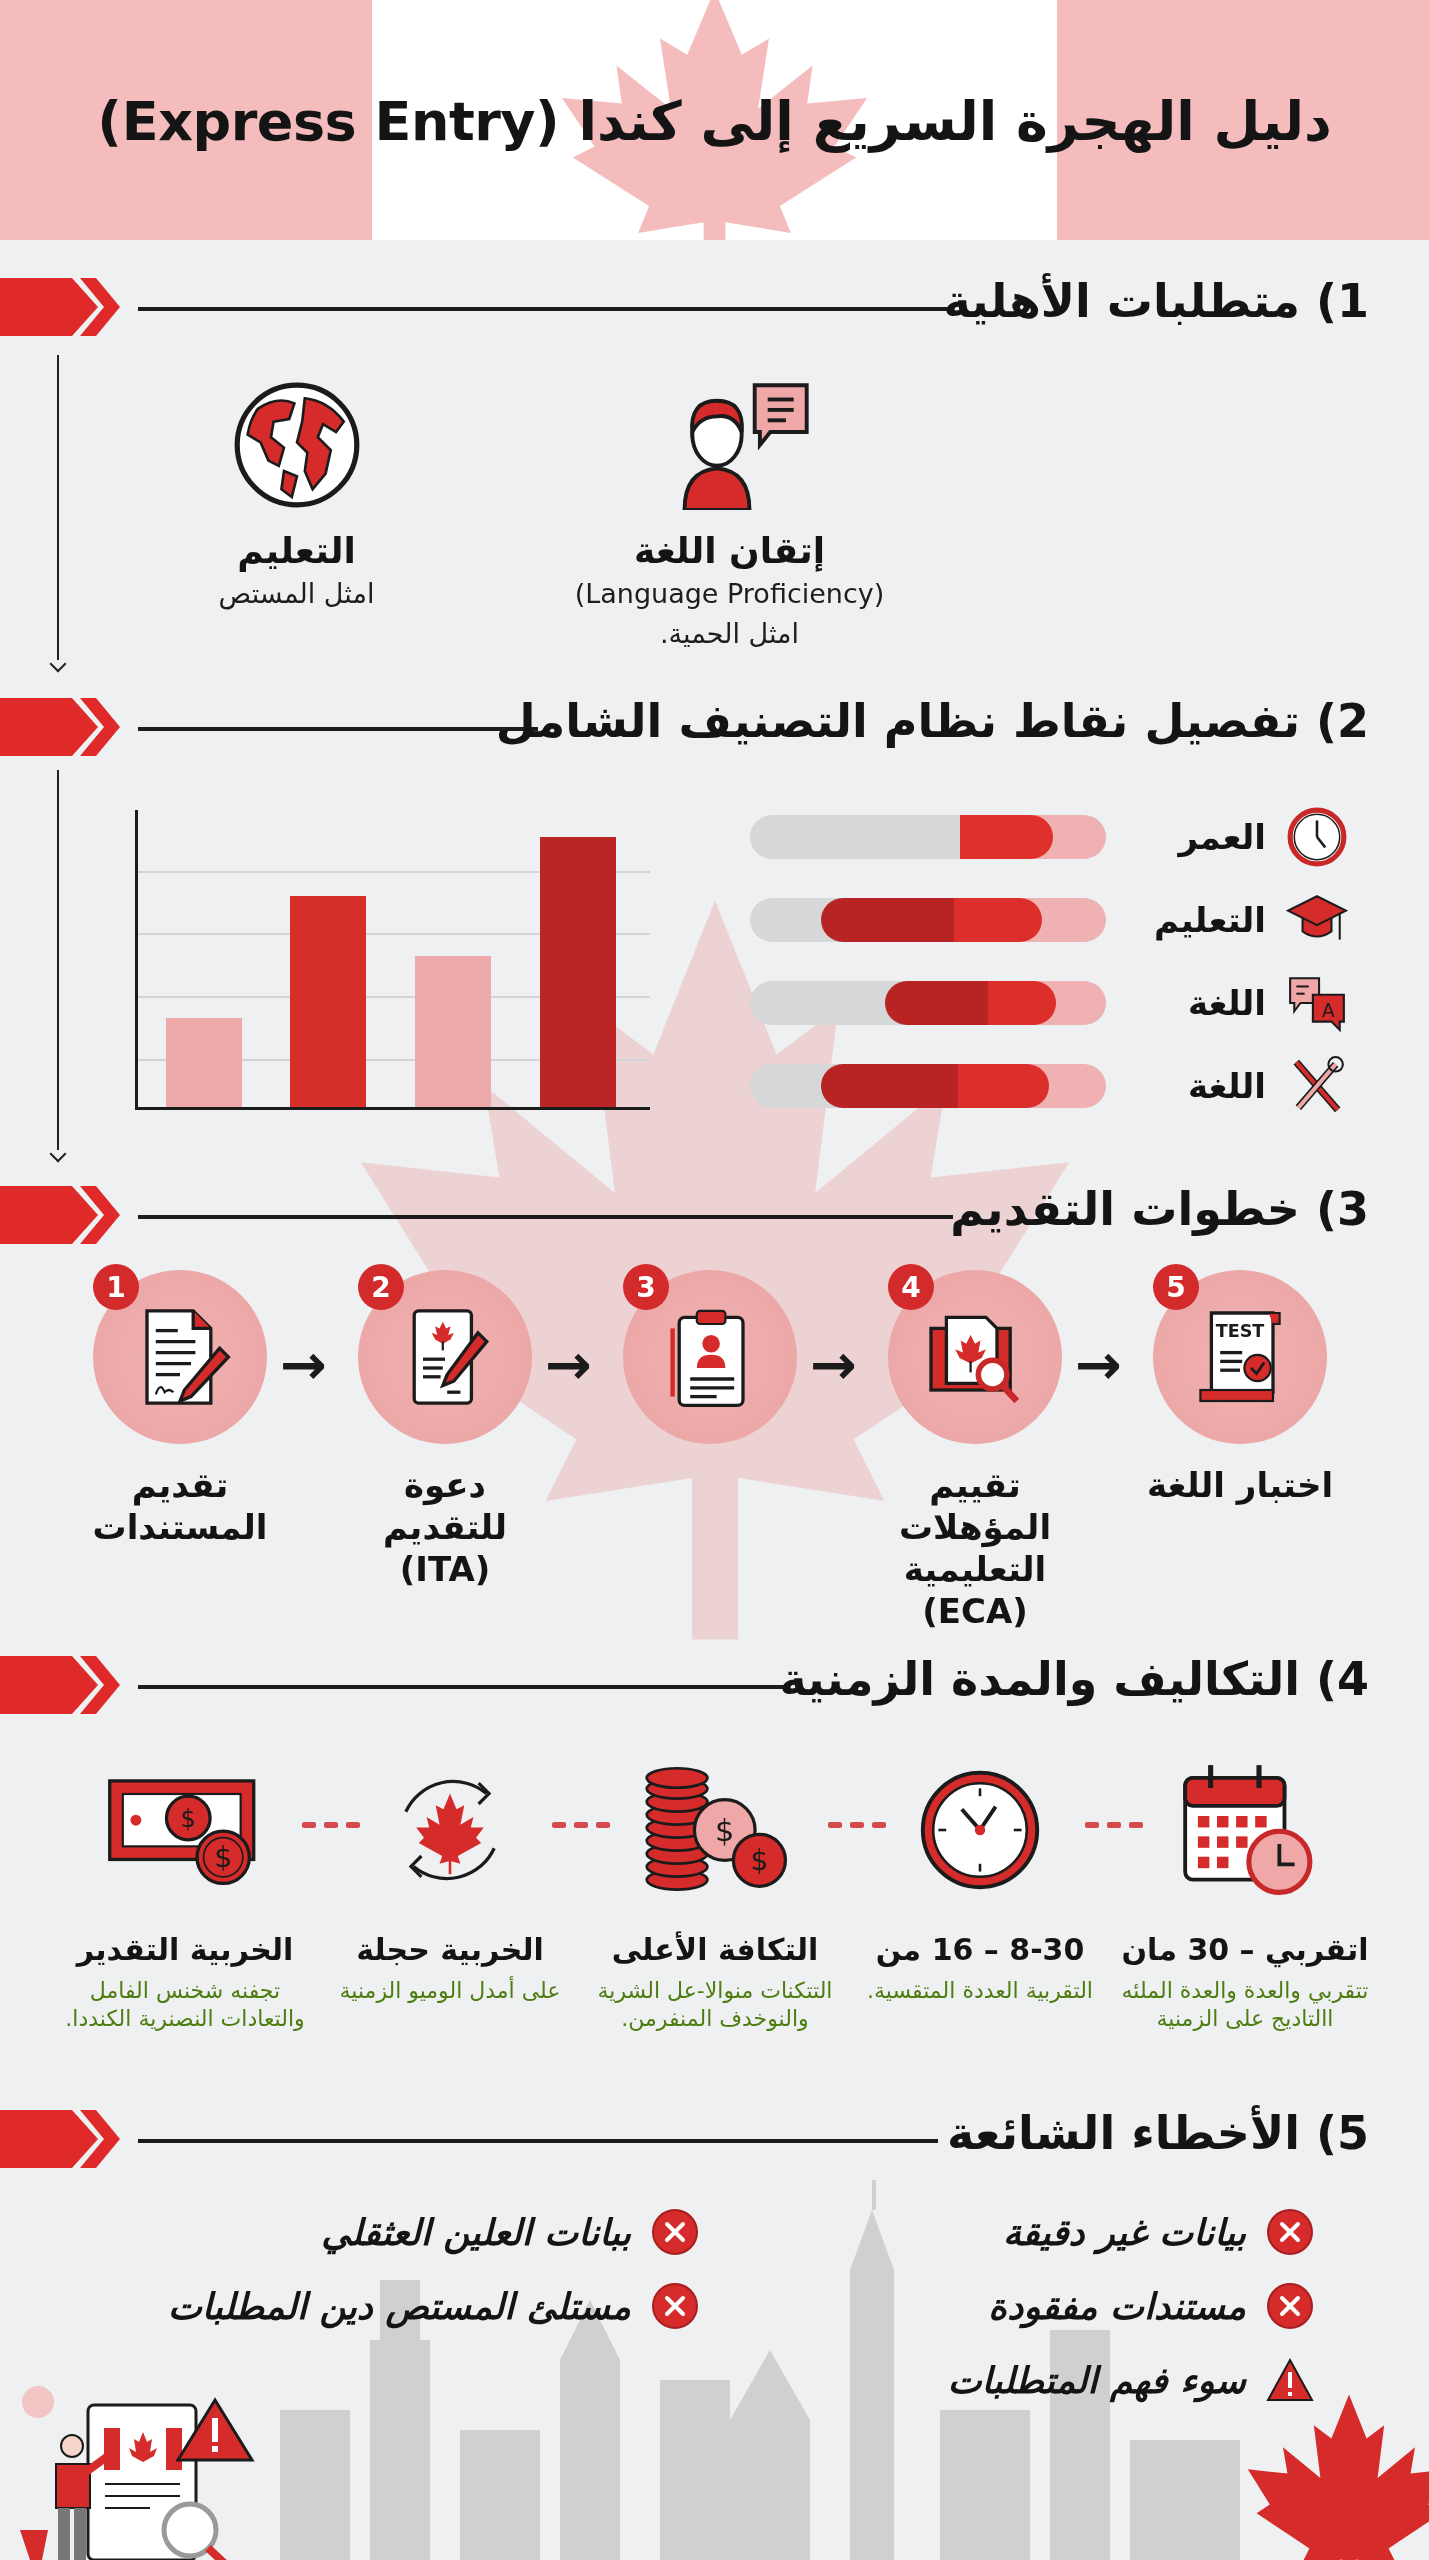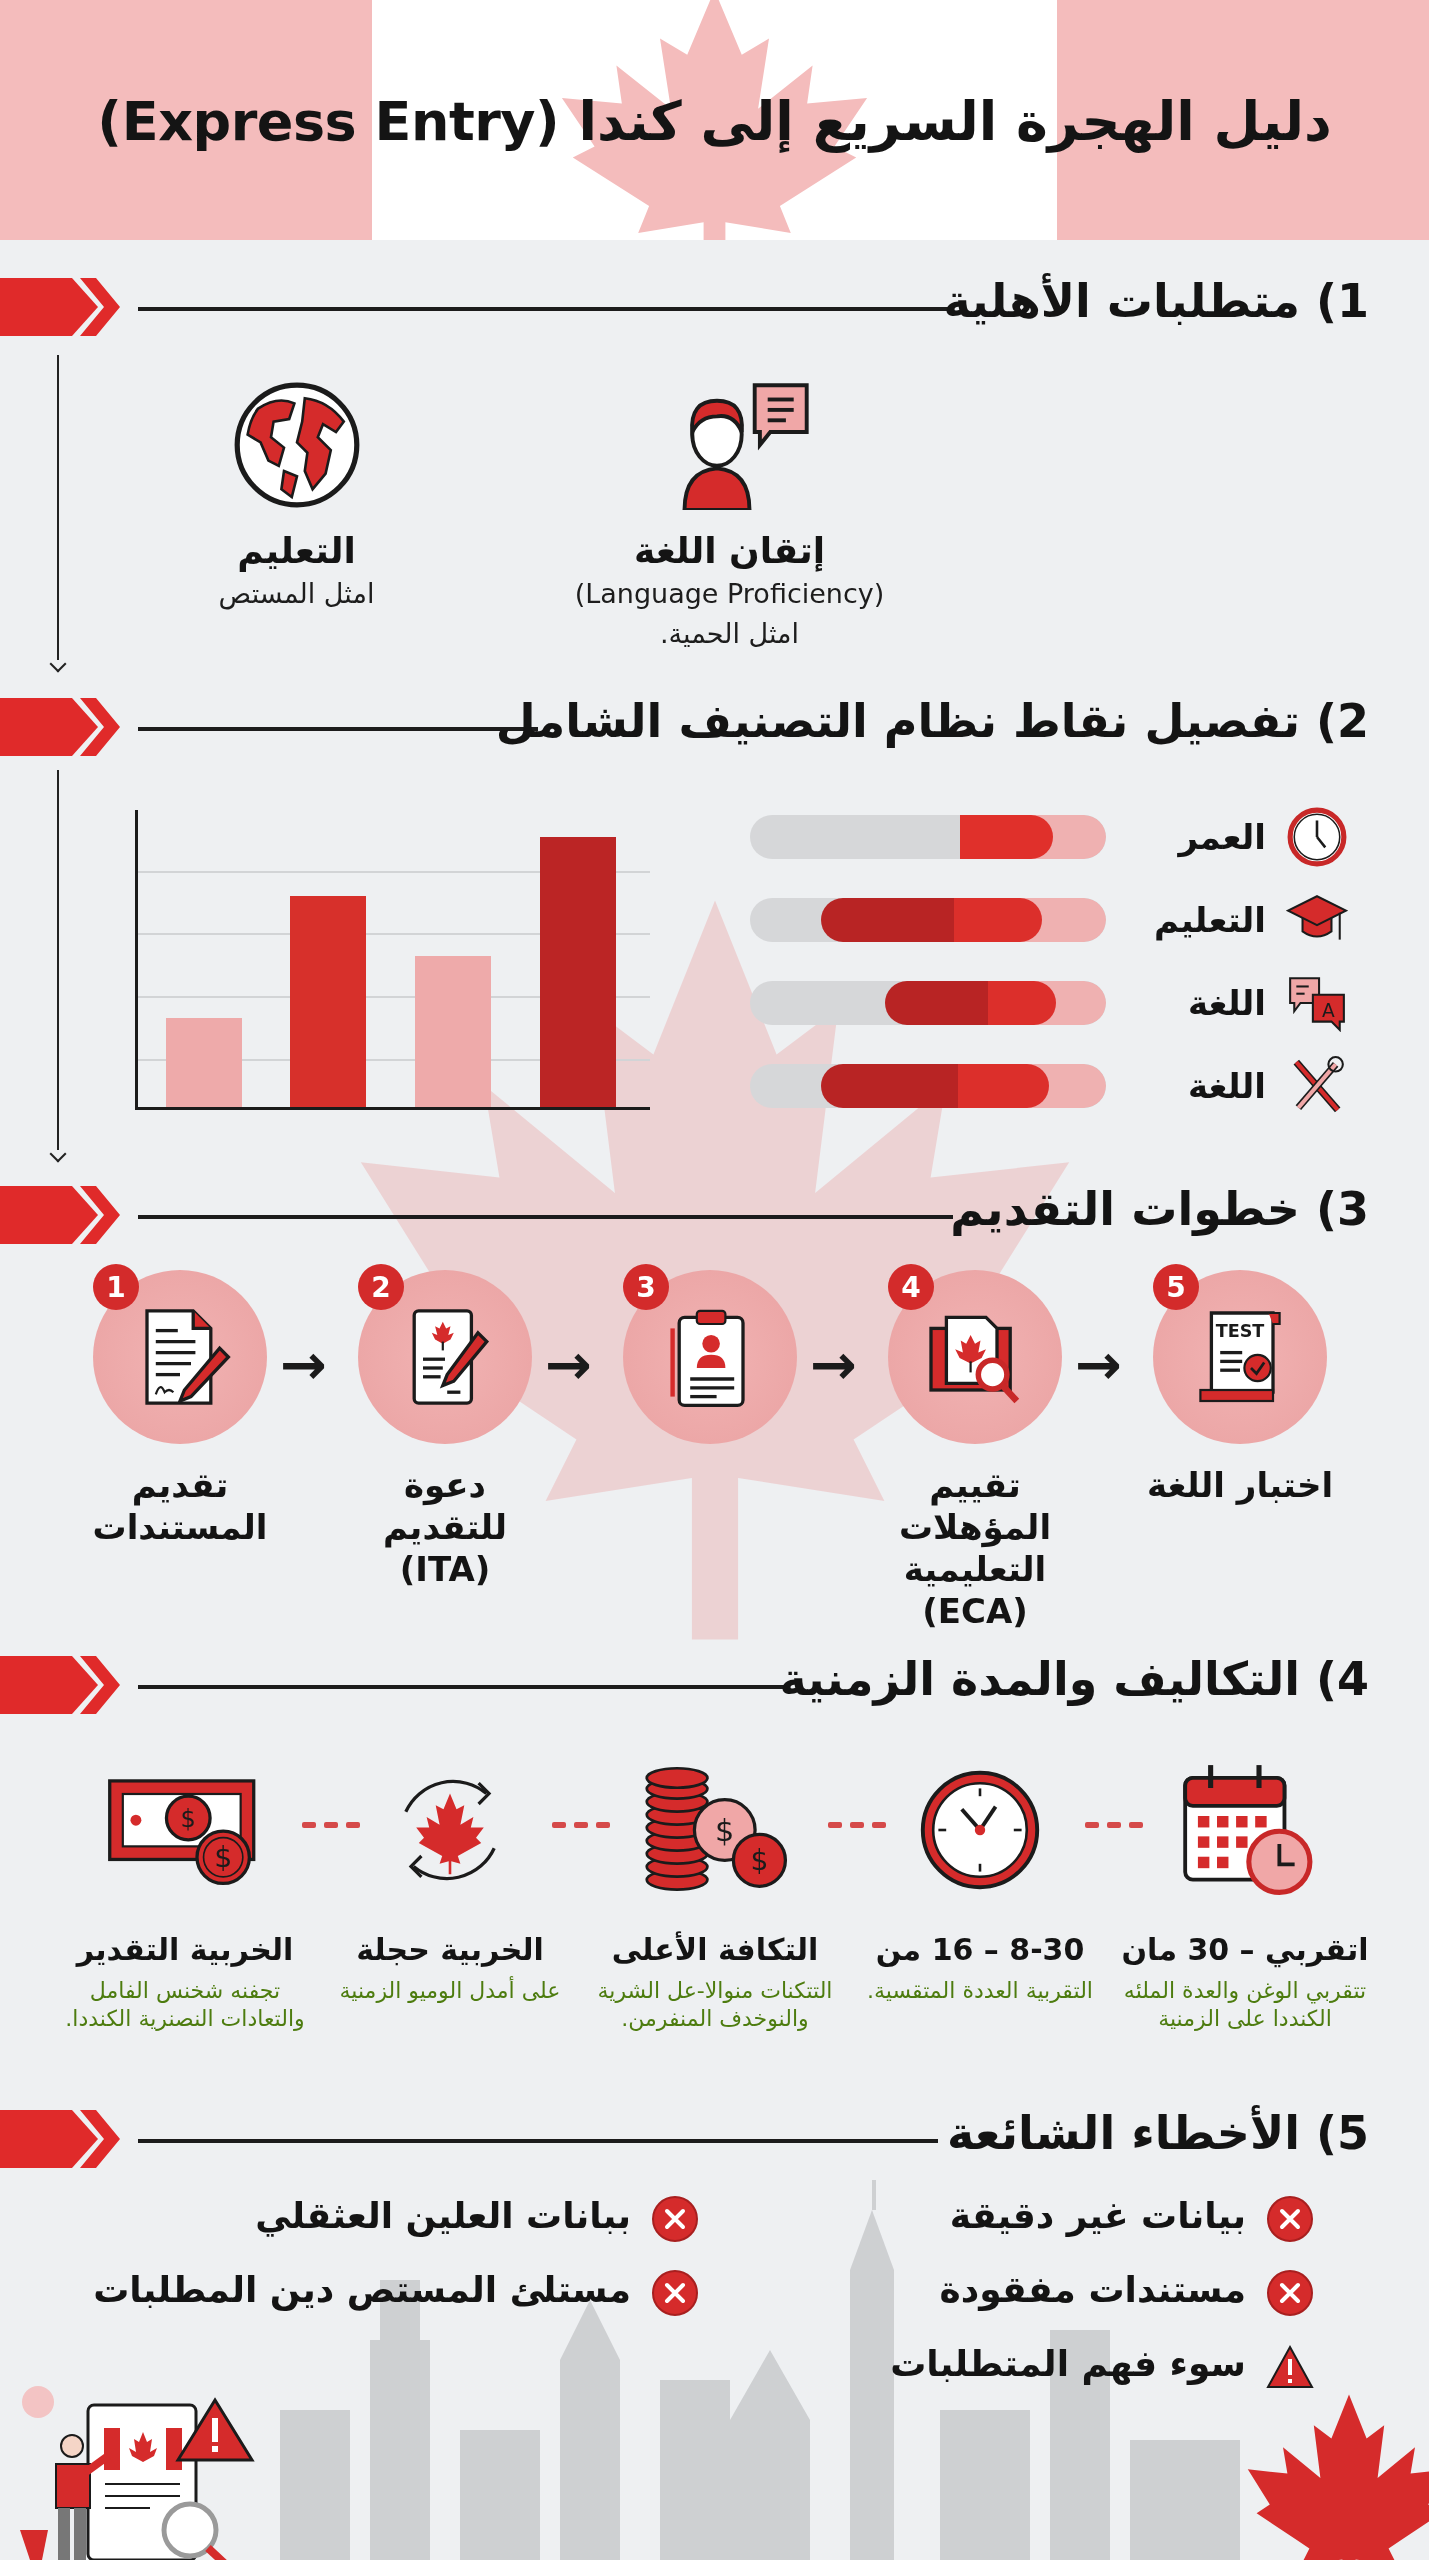--- a/index.html
+++ b/index.html
@@ -92,21 +92,21 @@
   .cost { position: absolute; top: 0; width: 250px; text-align: center; direction: rtl; }
   .cost .icon { height: 140px; display: flex; align-items: center; justify-content: center; }
   .cost .head { margin-top: 32px; font-size: 30px; font-weight: bold; }
   .cost .desc { margin-top: 10px; font-size: 22px; line-height: 28px; color: #4d7c0f; }
   .dots { position: absolute; top: 62px; display: flex; gap: 8px; }
   .dots span { width: 14px; height: 6px; background: #d54a4a; border-radius: 2px; }
 
   
   .skyline { position: absolute; left: 260px; top: 2180px; width: 1000px; height: 380px; z-index: 1; opacity: .85; }
   .mistakes { position: absolute; z-index: 3; direction: rtl; }
-  .mistake { display: flex; height: 74px; }
+  .mistake { display: flex; align-items: center; height: 74px; font-style: italic; }
   .mistake .mi { width: 48px; height: 48px; margin-left: 20px; flex: none; }
   .mistake .mt { font-size: 36px; font-weight: bold; white-space: nowrap; }
   .illustration { position: absolute; left: 0; top: 2360px; width: 270px; height: 200px; z-index: 3; }
   .corner-maple { position: absolute; right: 0; top: 2390px; width: 200px; height: 170px; z-index: 2; overflow: hidden; }
 </style>
 </head>
 <body>
 
 <svg class="bg-maple" viewBox="0 0 100 100">
   <path fill="#e53b3b" d="M50 2 L58 22 L66 16 L63 40 L80 26 L78 38 L96 36 L86 52 L92 56 L68 72 L72 80 L53 77 L53 98 L47 98 L47 77 L28 80 L32 72 L8 56 L14 52 L4 36 L22 38 L20 26 L37 40 L34 16 L42 22 Z"></path>
@@ -482,21 +482,21 @@
             <rect x="33" y="60" width="9" height="9"></rect>
             <rect x="48" y="60" width="9" height="9"></rect>
           <rect x="18" y="76" width="9" height="9"></rect>
             <rect x="33" y="76" width="9" height="9"></rect>
         </g>
         <circle cx="82" cy="80" r="24" fill="#f0a7a7" stroke="#c82828" stroke-width="4"></circle>
         <polyline points="82,66 82,82 94,82" fill="none" stroke="#1b1b1b" stroke-width="3"></polyline>
       </svg>
     </div>
     <div class="head">اتقربي – 30 مان</div>
-    <div class="desc">تتقربي الوغن والعدة الملئه الكنددا على الزمنية</div>
+    <div class="desc">تتقربي والعدة والعدة الملئه االتاديج على الزمنية</div>
   </div>
 </div>
 
 <svg class="skyline" viewBox="0 0 1000 380">
   <g fill="#c9cbcd">
     <rect x="20" y="230" width="70" height="150"></rect>
     <rect x="110" y="160" width="60" height="220"></rect>
     <rect x="120" y="100" width="40" height="60"></rect>
     <rect x="200" y="250" width="80" height="130"></rect>
     <polygon points="300,380 300,180 330,120 360,180 360,380"></polygon>

